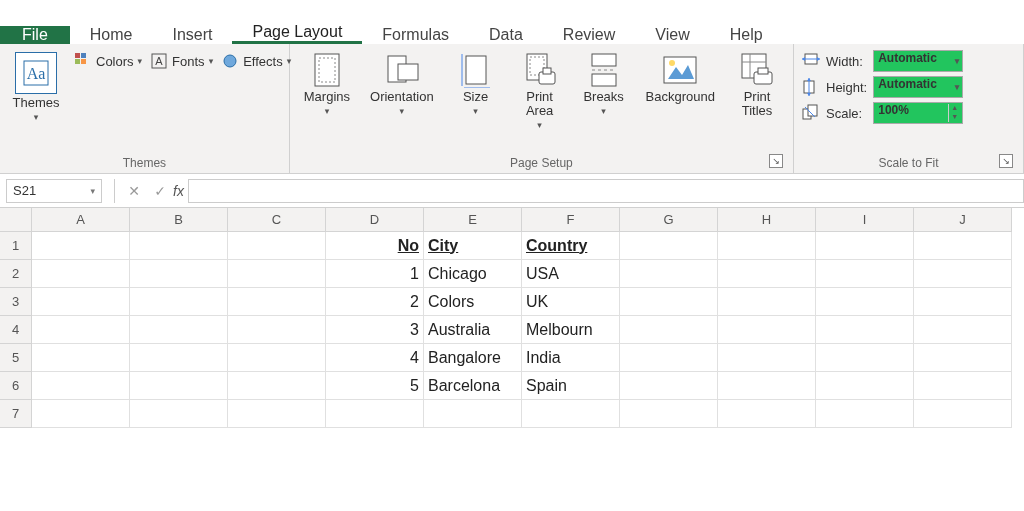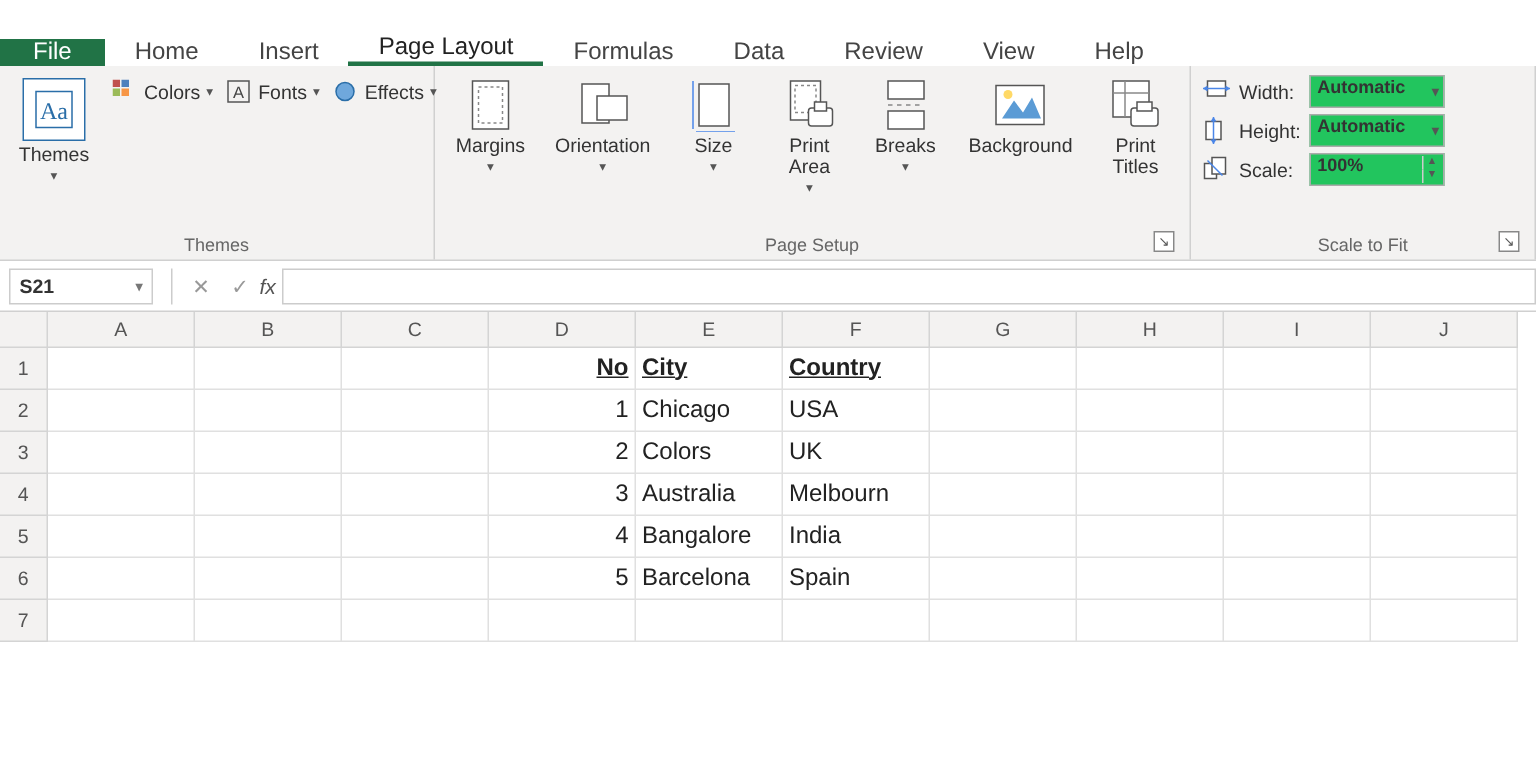--- a/index.html
+++ b/index.html
@@ -121,21 +121,20 @@
     display: flex;
     align-items: center;
     border-bottom: 1px solid #d0d0d0;
     height: 34px;
     background: #fff;
   }
   .namebox {
     width: 96px; height: 24px; border: 1px solid #ccc; margin: 0 6px;
     padding: 0 6px; font-size: 13px; display:flex; align-items:center; justify-content:space-between;
     background:#fff;
-    font-weight:bold;
   }
   .namebox .caret { font-size: 9px; color:#777; }
   .fx-btn { width: 26px; text-align:center; color:#999; font-size:14px; cursor:pointer; }
   .fx-label { font-style: italic; font-size: 14px; color:#555; padding-right:4px; }
   .fx-input { flex:1; height:24px; border:1px solid #ccc; background:#fff; }
   .vsep { width:1px; height:24px; background:#ccc; margin:0 6px; }
   
   .sheet { display: grid; grid-template-columns: 32px repeat(10, 98px); }
   .colhdr, .rowhdr, .corner {
     background: #f3f2f1; border-right:1px solid #d4d4d4; border-bottom:1px solid #d4d4d4;

